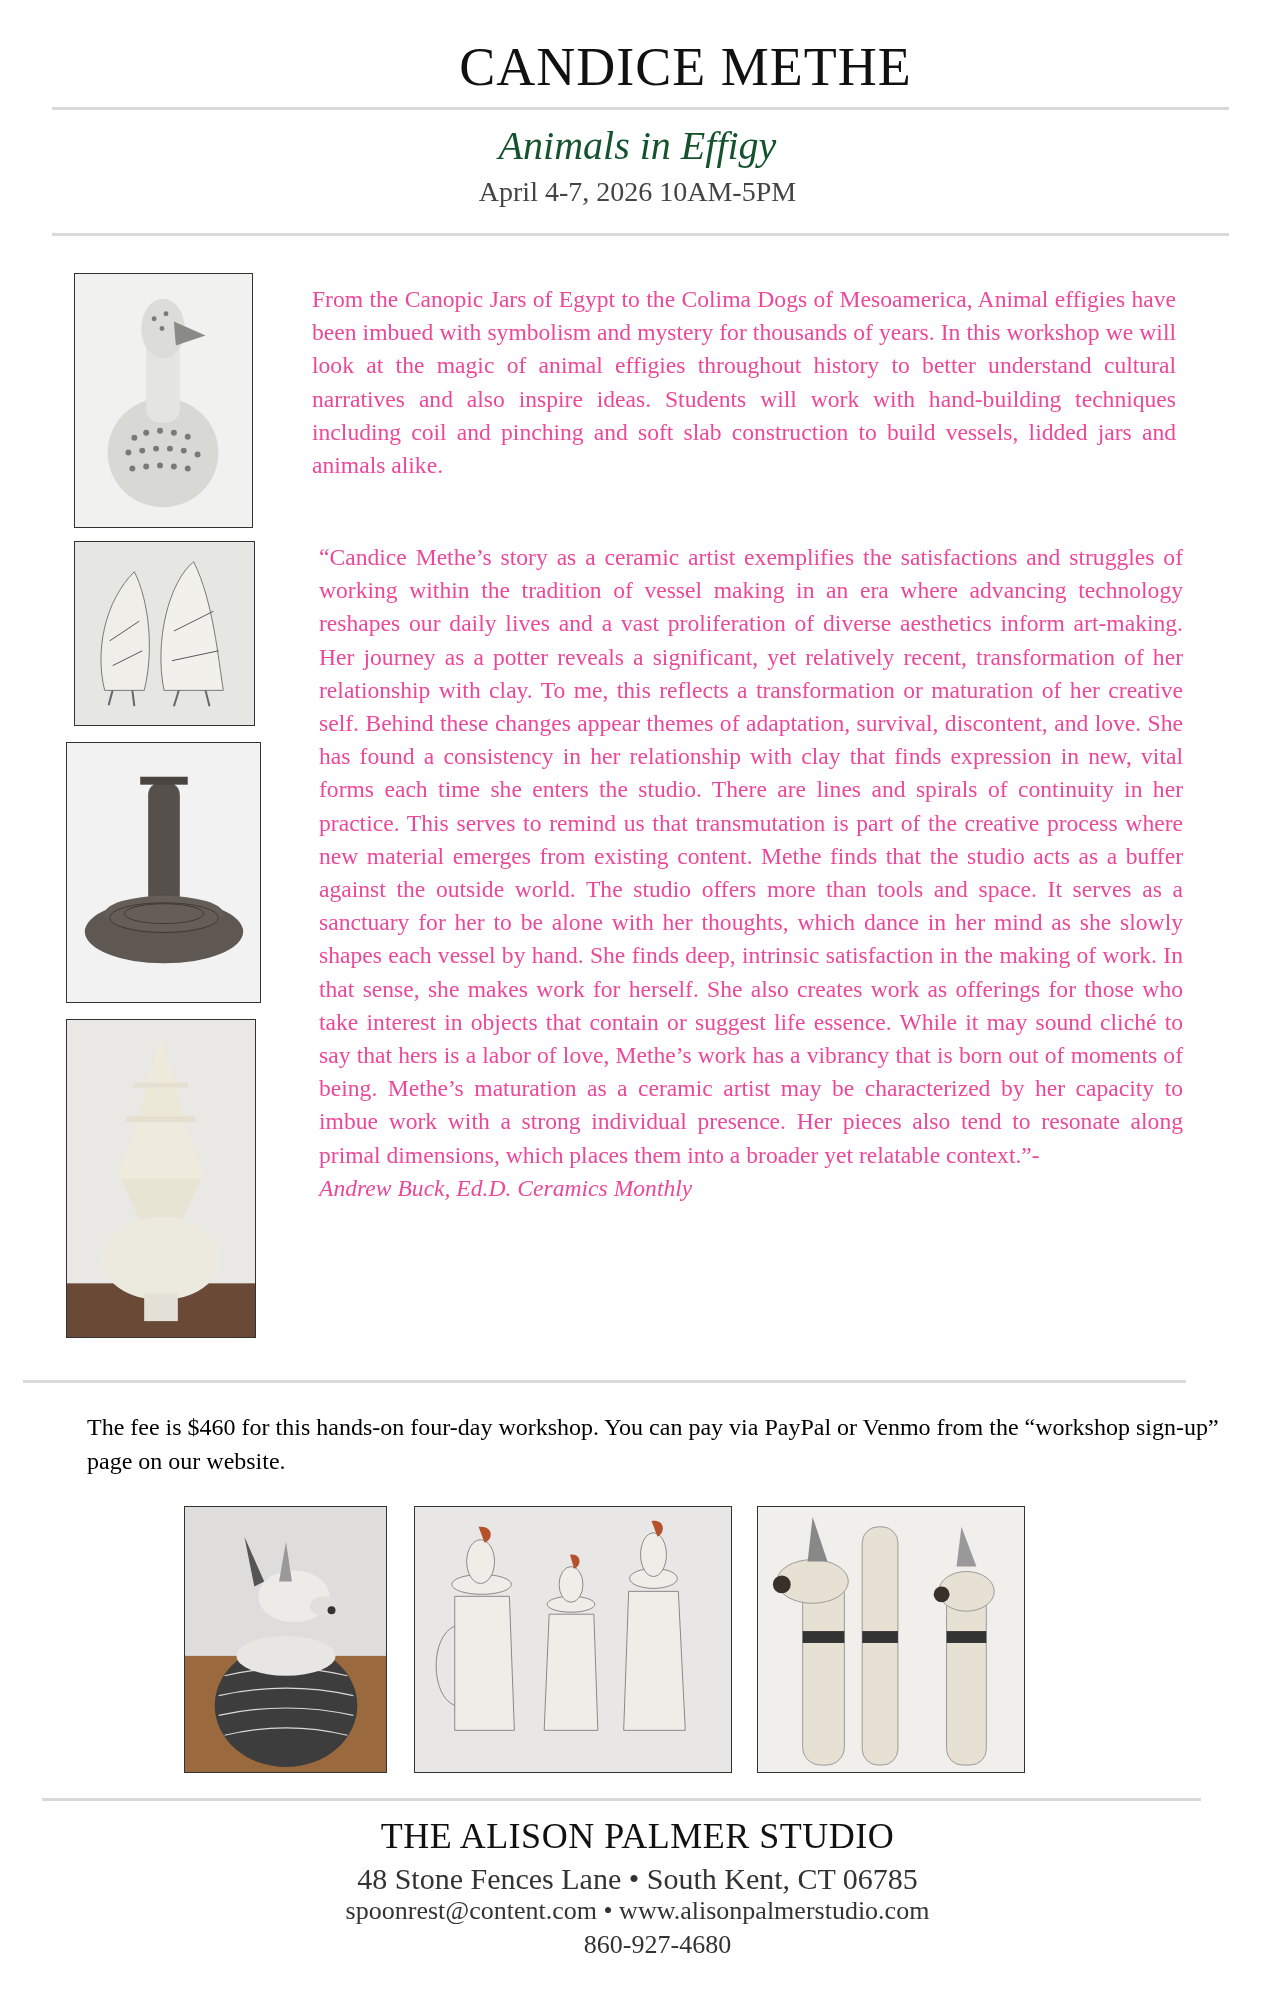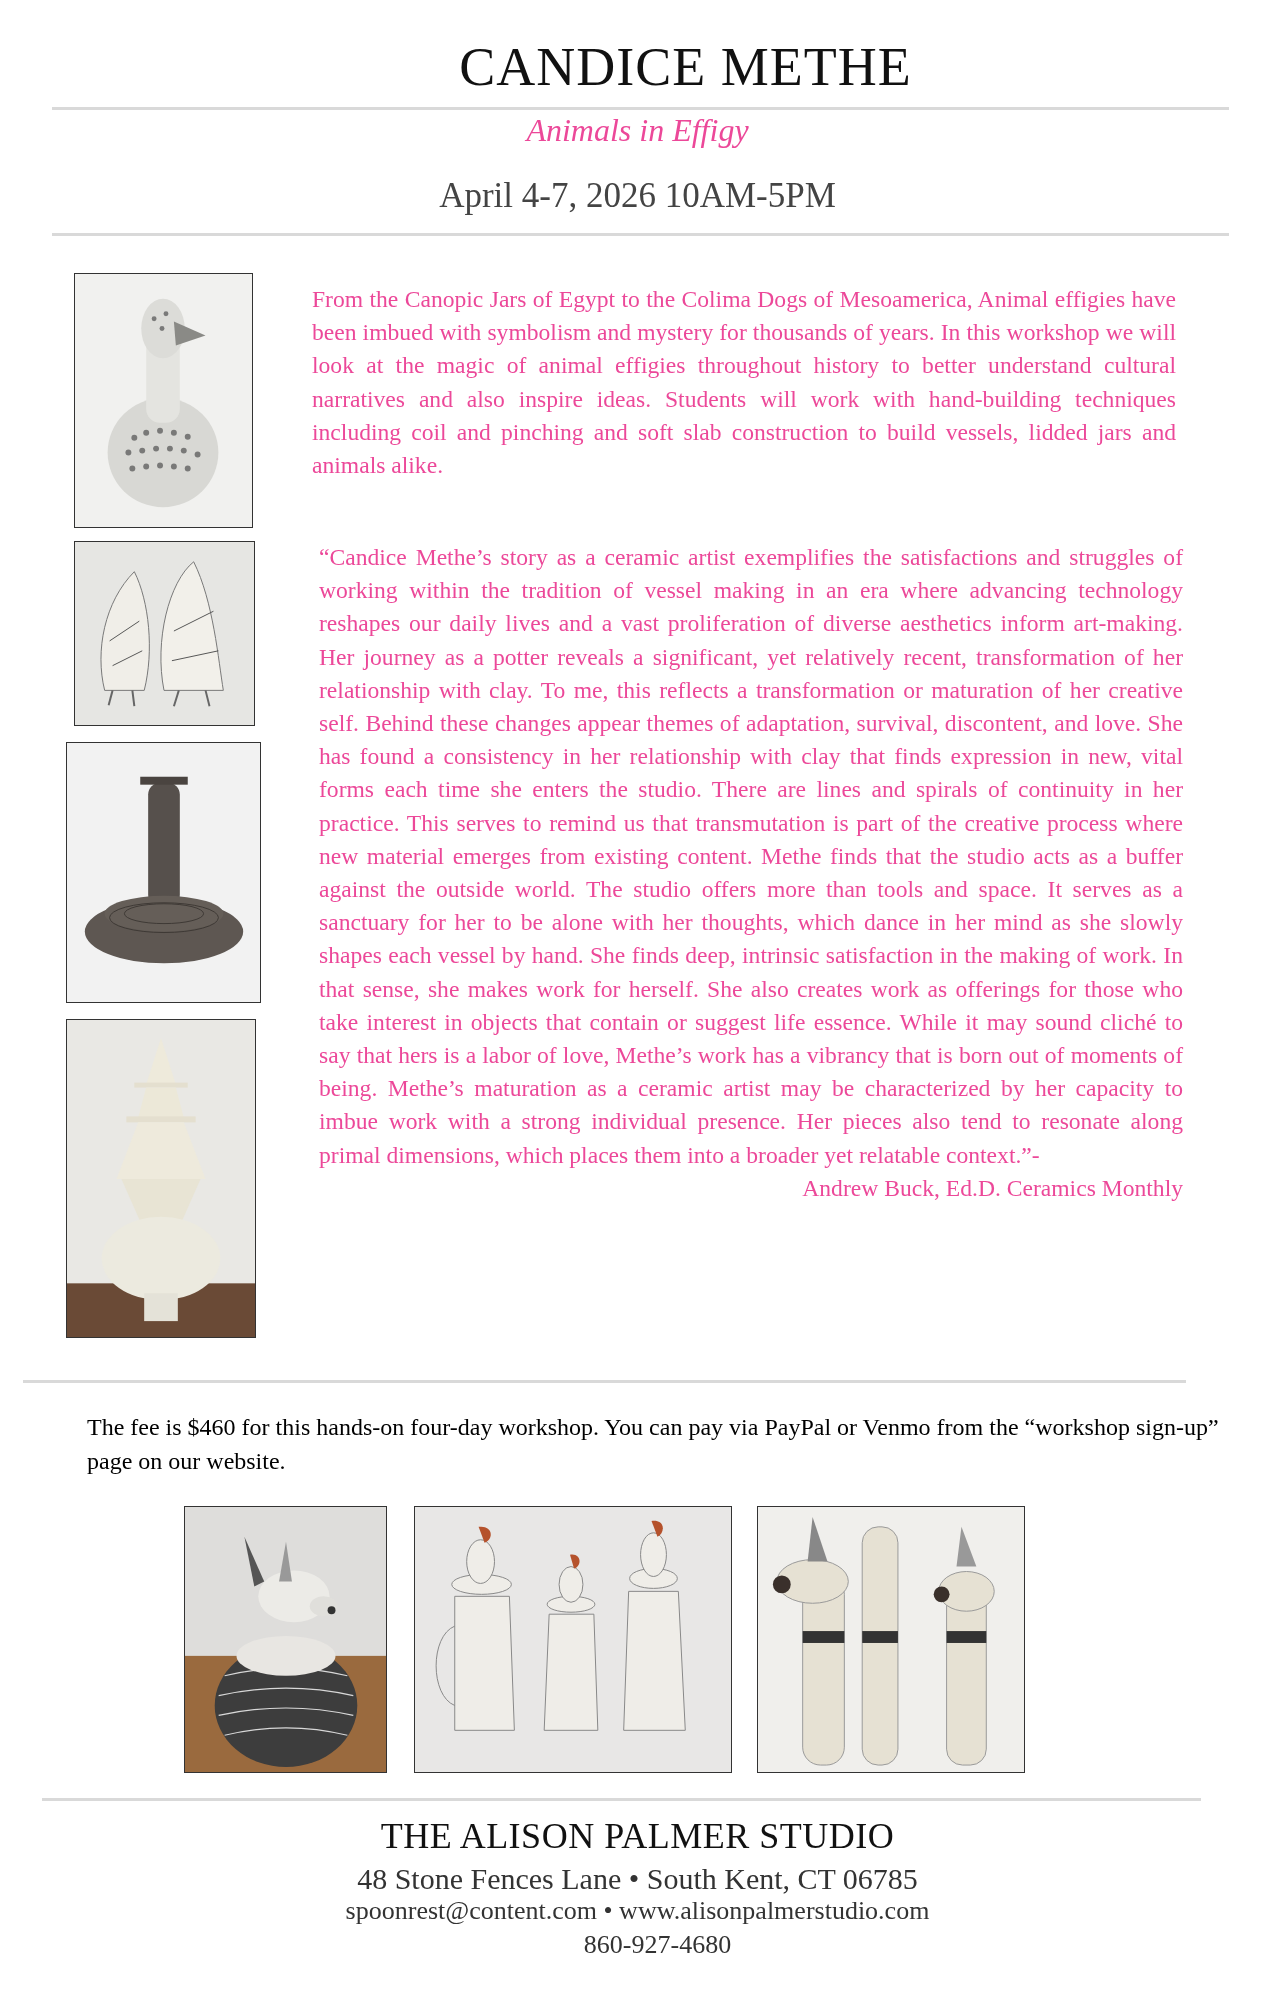--- a/index.html
+++ b/index.html
@@ -5,36 +5,36 @@
   html, body { margin: 0; padding: 0; background: #ffffff; }
   body {
     width: 1275px; height: 2016px; position: relative; overflow: hidden;
     font-family: "Liberation Serif", "DejaVu Serif", serif; color: #111;
   }
   .abs { position: absolute; }
   .center { left: 0; width: 1275px; text-align: center; }
   .rule { position: absolute; height: 3px; background: #d9d9d9; }
 
   #title { top: 36px; font-size: 54px; letter-spacing: 1px; color: #111; padding-left: 48px; }
-  #subtitle { top: 112px; font-size: 32px; font-style: italic; color: #ec4899; }
-  #dates { top: 176px; font-size: 35px; color: #444; }
+  #subtitle { top: 122px; font-size: 40px; font-style: italic; color: #14532d; }
+  #dates { top: 176px; font-size: 28px; color: #444; }
 
   .photo {
     position: absolute; border: 1.5px solid #333; box-sizing: border-box; overflow: hidden;
     background: #eeeeec;
   }
   .photo svg { width: 100%; height: 100%; display: block; }
 
   .body-text {
     position: absolute; left: 312px; width: 864px;
     font-size: 23.6px; line-height: 33.2px; text-align: justify; color: #ec4899;
   }
   #para1 { top: 283px; }
   #quote { top: 541px; margin-left: 7px; }
-  #attribution { text-align: right; display: block; }
+  #attribution { font-style: italic; text-align: left; display: block; }
 
   #fee { position: absolute; left: 43px; top: 1410px; width: 1160px; font-size: 24px; line-height: 34px; color: #000000; margin-left: 44px; }
 
   #studio-name { top: 1815px; font-size: 36px; color: #111; letter-spacing: 0.5px; }
   #studio-address { top: 1862px; font-size: 30px; color: #333; }
   #studio-contact { top: 1896px; font-size: 26px; color: #333; }
   #studio-phone { top: 1930px; font-size: 26px; color: #333; margin-left: 20px; }
 </style>
 </head>
 <body>

